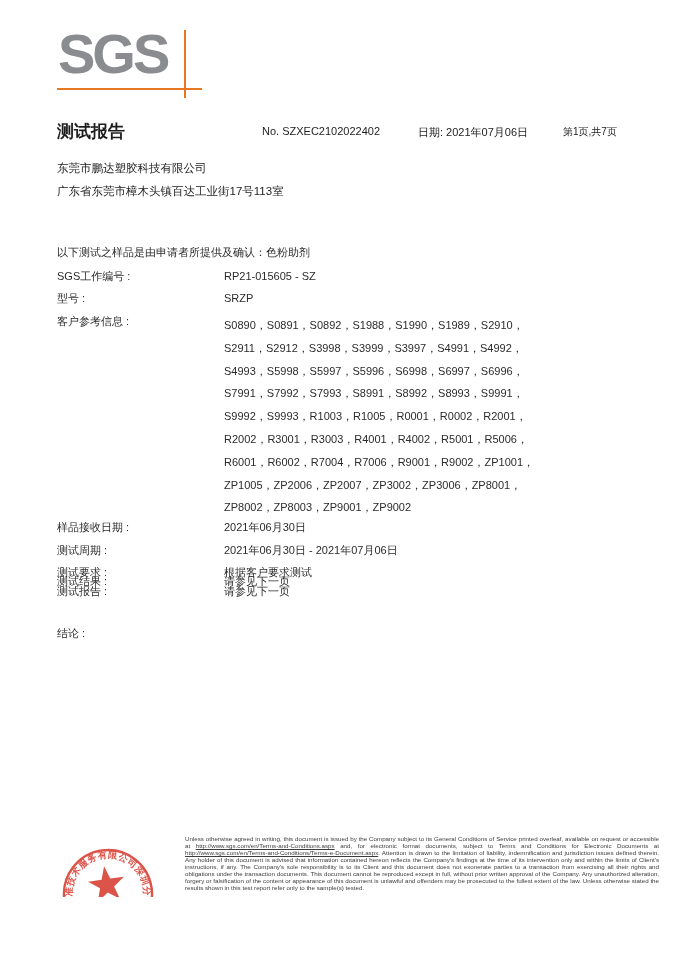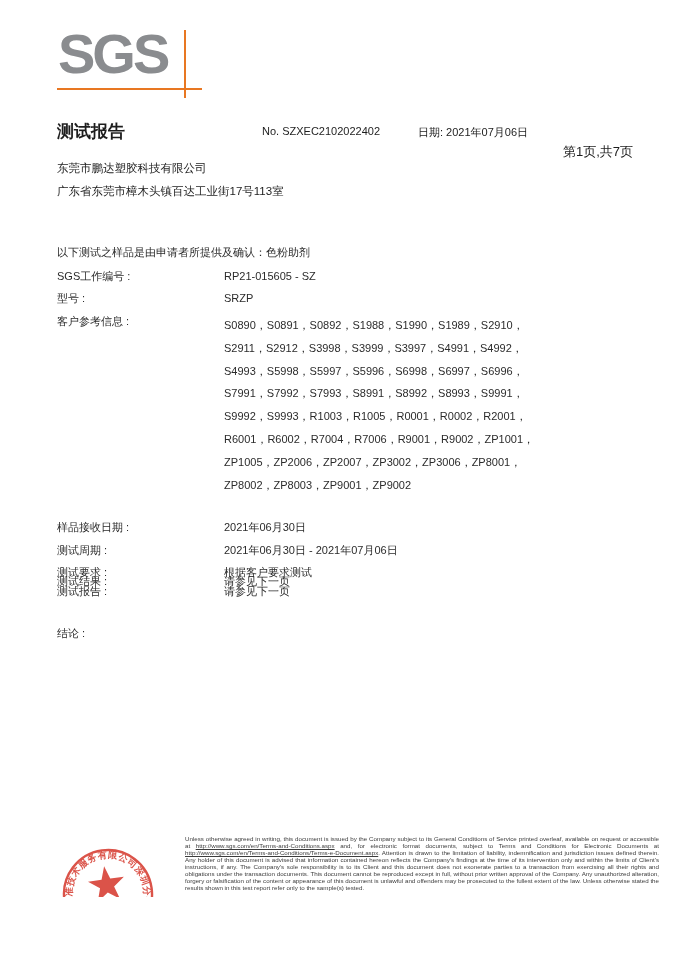--- a/index.html
+++ b/index.html
@@ -9,21 +9,21 @@
 
   
   .logo-text { position:absolute; left:58px; top:26px; font-size:56px; font-weight:700; color:#8a8c8f; letter-spacing:-3px; line-height:1; }
   .logo-hline { position:absolute; left:57px; top:88px; width:145px; height:2px; background:#e87722; }
   .logo-vline { position:absolute; left:184px; top:30px; width:2px; height:68px; background:#e87722; }
 
   
   .title { position:absolute; left:57px; top:120px; font-size:17px; font-weight:700; color:#1d1d1d; }
   .rno   { position:absolute; left:228px; top:125px; font-size:11px; color:#1d1d1d;padding-left:34px; }
   .rdate { position:absolute; left:418px; top:125px; font-size:11px; color:#1d1d1d; }
-  .rpage { position:absolute; left:563px; top:125px; font-size:13px; color:#1d1d1d;margin-top:18px; }
+  .rpage { position:absolute; left:563px; top:125px; font-size:10px; color:#1d1d1d; }
 
   .company { position:absolute; left:57px; top:161px; font-size:11.5px; color:#1d1d1d; }
   .addr    { position:absolute; left:57px; top:184px; font-size:11.5px; color:#1d1d1d; }
 
   .intro { position:absolute; left:57px; top:245px; font-size:11px; color:#2b2b2b; }
 
   .row { position:absolute; left:57px; font-size:11px; color:#2b2b2b; white-space:nowrap; }
   .row .lbl { display:inline-block; width:167px; }
   .flexrow { position:absolute; left:57px; display:flex; font-size:11px; color:#2b2b2b; }
   .flexrow .lbl { width:167px; flex:0 0 167px; }
@@ -72,20 +72,21 @@
   </div>
 
   <div class="flexrow" style="top:314px">
     <span class="lbl">客户参考信息 :</span>
     <div class="reflines">
       <div>S0890，S0891，S0892，S1988，S1990，S1989，S2910，</div>
       <div>S2911，S2912，S3998，S3999，S3997，S4991，S4992，</div>
       <div>S4993，S5998，S5997，S5996，S6998，S6997，S6996，</div>
       <div>S7991，S7992，S7993，S8991，S8992，S8993，S9991，</div>
       <div>S9992，S9993，R1003，R1005，R0001，R0002，R2001，</div>
+      <div>R2002，R3001，R3003，R4001，R4002，R5001，R5006，</div>
       <div>R6001，R6002，R7004，R7006，R9001，R9002，ZP1001，</div>
       <div>ZP1005，ZP2006，ZP2007，ZP3002，ZP3006，ZP8001，</div>
       <div>ZP8002，ZP8003，ZP9001，ZP9002</div>
     </div>
   </div>
 
   <div class="row" style="top:520px">
     <span class="lbl">样品接收日期 :</span><span class="val">2021年06月30日</span>
   </div>
   <div class="row" style="top:543px">

